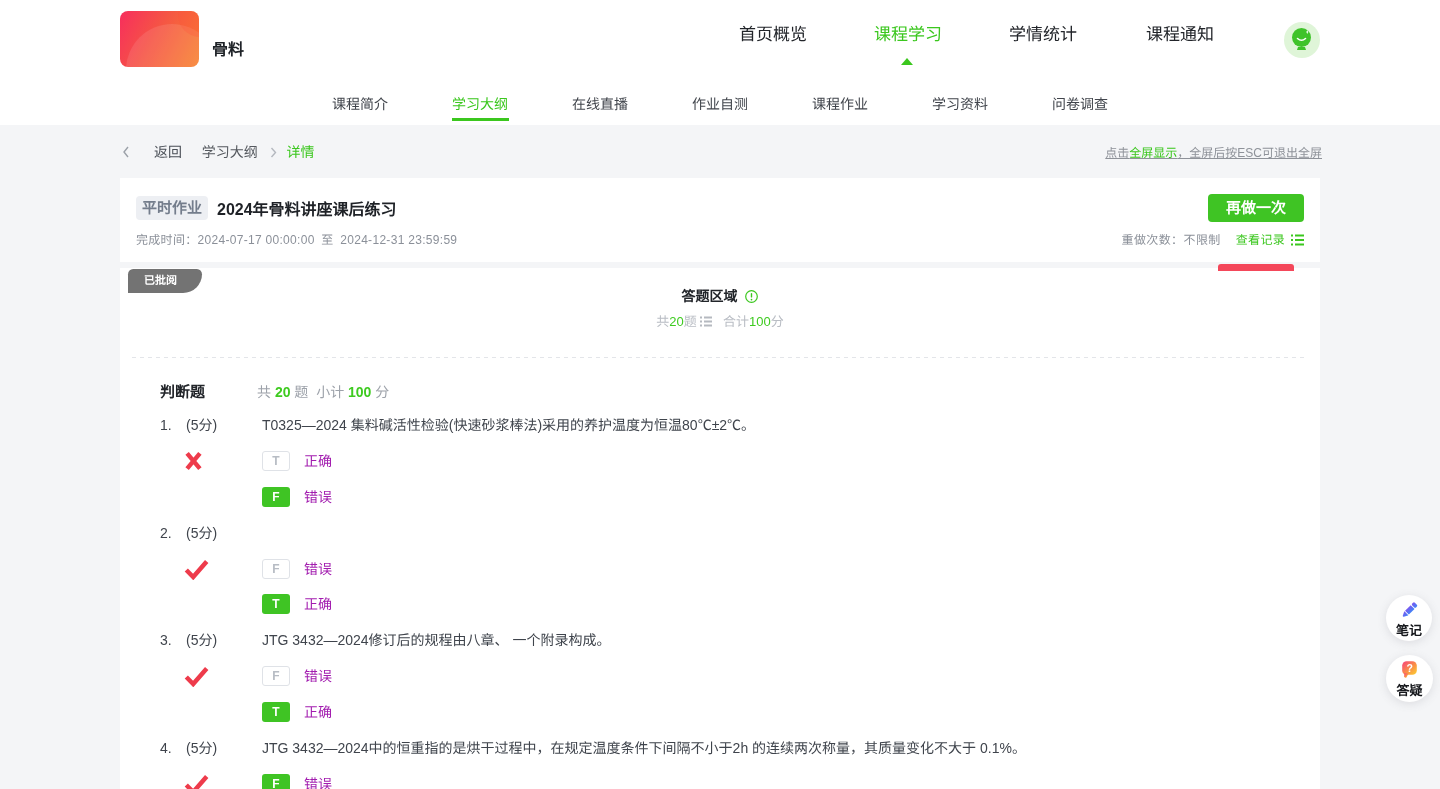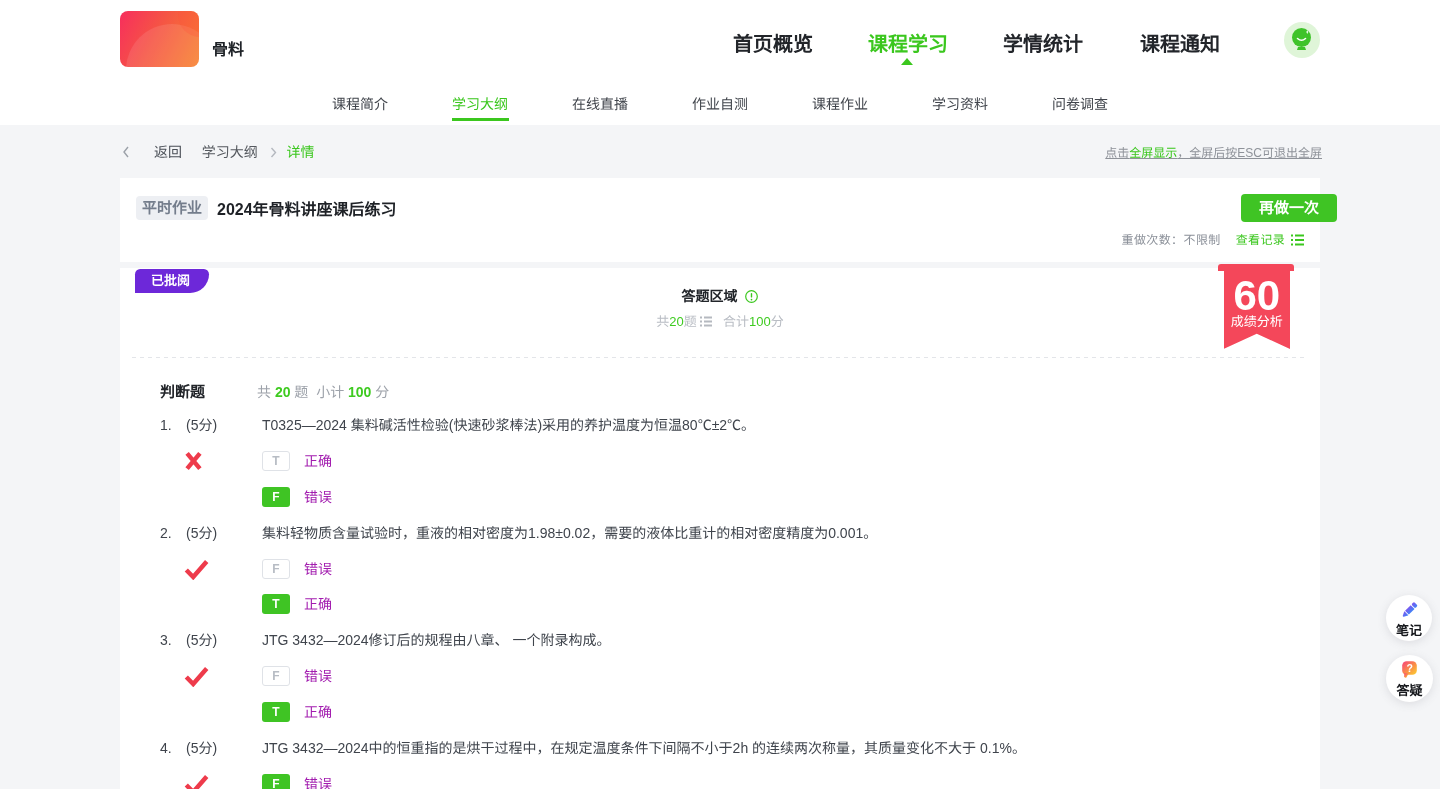--- a/index.html
+++ b/index.html
@@ -9,21 +9,21 @@
 
 
 .header { position:absolute; left:0; top:0; width:1440px; height:125px; background:#fff; }
 .logo { position:absolute; left:120px; top:11px; width:79px; height:56px; border-radius:8px;
   background:linear-gradient(118deg,#f72e5d 0%,#f55544 45%,#f8822e 100%); overflow:hidden; }
 .logo .ball { position:absolute; left:6px; top:13px; width:92px; height:92px; border-radius:50%;
   background:rgba(255,255,255,0.10); }
 .logo .ball2 { position:absolute; left:58px; top:-18px; width:44px; height:44px; border-radius:50%;
   background:rgba(255,80,60,0.25); }
 .brand { position:absolute; left:212px; top:36px; font-size:16px; font-weight:bold; color:#1e2227; }
-.navtop { position:absolute; top:28px; font-size:20px; font-weight:bold; color:#22252a; width:136px; text-align:center; }
+.navtop { position:absolute; top:20px; font-size:17px; font-weight:normal; color:#22252a; width:136px; text-align:center; }
 .navtop.active { color:#3bc71e; }
 .tri-up { position:absolute; left:901px; top:58px; width:0; height:0;
   border-left:6.5px solid transparent; border-right:6.5px solid transparent; border-bottom:7px solid #3bc71e; }
 .avatar { position:absolute; left:1284px; top:22px; width:36px; height:36px; }
 .subnav { position:absolute; top:93px; width:120px; text-align:center; font-size:14px; color:#41454c; }
 .subnav.active { color:#3bc71e; }
 .subline { position:absolute; left:452px; top:118px; width:57px; height:2.5px; background:#3bc71e; }
 
 
 .graybg { position:absolute; left:0; top:125px; width:1440px; height:664px; background:#f4f5f7; }
@@ -32,27 +32,27 @@
 .crumb { position:absolute; top:145px; height:15px; line-height:15px; font-size:14px; }
 .green { color:#3bc71e; }
 
 
 .card1 { position:absolute; left:120px; top:178px; width:1200px; height:84px; background:#fff; }
 .tag { position:absolute; left:16px; top:18px; width:72px; height:24px; background:#edeff3; border-radius:4px;
   text-align:center; line-height:24px; font-size:15px; font-weight:bold; color:#747d8c; }
 .title1 { position:absolute; left:97px; top:18px; font-size:16px; font-weight:bold; color:#1f2227; }
 .times { position:absolute; left:16px; top:52px; font-size:12px; color:#8b9099; letter-spacing:0.3px; }
 .btn-redo { position:absolute; left:1088px; top:16px; width:96px; height:28px; background:#3fc424; border-radius:4px;
-  color:#fff; font-size:15px; font-weight:bold; text-align:center; line-height:28px;margin-left:33px; }
+  color:#fff; font-size:15px; font-weight:bold; text-align:center; line-height:28px; }
 .redoline { position:absolute; right:16px; top:52px; font-size:12px; color:#8b9099; letter-spacing:0.4px;margin-left:44px; }
 
 
 .card2 { position:absolute; left:120px; top:268px; width:1200px; height:521px; background:#fff; }
-.reviewed { position:absolute; left:15px; top:1px; width:74px; height:24px; background:#6d28d9;
-  border-radius:6px 6px 22px 0; color:#fff; font-size:13px; font-weight:bold; line-height:23px; padding-left:16px; }
+.reviewed { position:absolute; left:8px; top:1px; width:74px; height:24px; background:#737373;
+  border-radius:6px 6px 22px 0; color:#fff; font-size:11px; font-weight:bold; line-height:23px; padding-left:16px; }
 .zone-title { position:absolute; left:0; top:17px; width:1200px; text-align:center; font-size:14px; font-weight:bold; color:#22252a; }
 .zone-sub { position:absolute; left:0; top:43px; width:1200px; text-align:center; font-size:13px; color:#b9bdc4; }
 .dash { position:absolute; left:12px; top:89px; width:1176px; height:1px; background:repeating-linear-gradient(90deg,#e3e5e9 0 4px,transparent 4px 8px); }
 
 
 .ribbon-cap { position:absolute; left:1098px; top:-4px; width:76px; height:7px; background:#f4475a; border-radius:3px 3px 0 0; }
 .ribbon { position:absolute; left:1103.5px; top:-4px; width:66.5px; height:85px; background:#f4475a;
   -webkit-clip-path:polygon(0 0,100% 0,100% 100%,50% 82%,0 100%); clip-path:polygon(0 0,100% 0,100% 100%,50% 82%,0 100%); }
 .ribbon .score { position:absolute; left:0; top:8px; width:100%; text-align:center; font-size:42px; font-weight:bold; color:#fff; }
 .ribbon .slabel { position:absolute; left:0; top:47px; width:100%; text-align:center; font-size:13px; color:#fff; }
@@ -124,20 +124,21 @@
   <svg width="7" height="11" viewBox="0 0 7 11" style="vertical-align:-1px; margin:0 6px 0 8px;">
       <path d="M1.5 1 L5.5 5.5 L1.5 10" stroke="#b4b8bf" stroke-width="1.4" fill="none"></path>
     </svg>
   <span class="green">详情</span>
 </div>
 <div class="crumb" style="right:118px; top:146px; font-size:12px; color:#8e9299;text-decoration:underline;">点击<span class="green">全屏显示</span>，全屏后按ESC可退出全屏</div>
 
 <div class="card1">
   <div class="tag">平时作业</div>
   <div class="title1">2024年骨料讲座课后练习</div>
+  <div class="times">完成时间：2024-07-17 00:00:00<span style="padding:0 3px;"> 至 </span>2024-12-31 23:59:59</div>
   <div class="btn-redo">再做一次</div>
   <div class="redoline">重做次数：不限制&nbsp;&nbsp;&nbsp;
     <span class="green">查看记录</span>
     <svg width="13" height="12" viewBox="0 0 13 12" style="vertical-align:-2px; margin-left:2px;">
       <rect x="0" y="0.5" width="2" height="2" fill="#3bc71e"></rect>
         <rect x="4" y="0.5" width="9" height="2" fill="#3bc71e"></rect>
       <rect x="0" y="5" width="2" height="2" fill="#3bc71e"></rect>
         <rect x="4" y="5" width="9" height="2" fill="#3bc71e"></rect>
       <rect x="0" y="9.5" width="2" height="2" fill="#3bc71e"></rect>
         <rect x="4" y="9.5" width="9" height="2" fill="#3bc71e"></rect>
@@ -158,24 +159,20 @@
     <svg width="12" height="11" viewBox="0 0 12 11" style="vertical-align:-1px;">
       <rect x="0" y="0.5" width="2" height="2" fill="#b5b9c0"></rect>
         <rect x="4" y="0.5" width="8" height="2" fill="#b5b9c0"></rect>
       <rect x="0" y="4.5" width="2" height="2" fill="#b5b9c0"></rect>
         <rect x="4" y="4.5" width="8" height="2" fill="#b5b9c0"></rect>
       <rect x="0" y="8.5" width="2" height="2" fill="#b5b9c0"></rect>
         <rect x="4" y="8.5" width="8" height="2" fill="#b5b9c0"></rect>
     </svg>
     &nbsp;&nbsp;合计<span style="color:#3ecb20;">100</span>分</div>
   <div class="ribbon-cap"></div>
-  <div class="ribbon">
-      <div class="score">60</div>
-      <div class="slabel">成绩分析</div>
-    </div>
   <div class="dash"></div>
   <div class="sec">判断题</div>
   <div class="sec-sub">共 <b>20</b> 题&nbsp; 小计 <b>100</b> 分</div>
 
   <div class="qwrap">
 
     <div class="qline">
         <span class="qn">1.</span>
         <span class="qs">(5分)</span>
         <span class="qtx">T0325—2024 集料碱活性检验(快速砂浆棒法)采用的养护温度为恒温80℃±2℃。</span>
@@ -188,21 +185,20 @@
         <span class="optlabel">正确</span>
     </div>
     <div class="opt">
         <span class="optbox sel">F</span>
         <span class="optlabel">错误</span>
       </div>
 
     <div class="qline">
         <span class="qn">2.</span>
         <span class="qs">(5分)</span>
-        <span class="qtx">集料轻物质含量试验时，重液的相对密度为1.98±0.02，需要的液体比重计的相对密度精度为0.001。</span>
       </div>
     <div class="opt">
       <svg class="mark-c" viewBox="0 0 25 21">
           <path d="M2.3 11 L9.2 18 L22.7 2.6" stroke="#ee3b4b" stroke-width="4.5" fill="none"></path>
         </svg>
       <span class="optbox">F</span>
         <span class="optlabel">错误</span>
     </div>
     <div class="opt">
         <span class="optbox sel">T</span>

